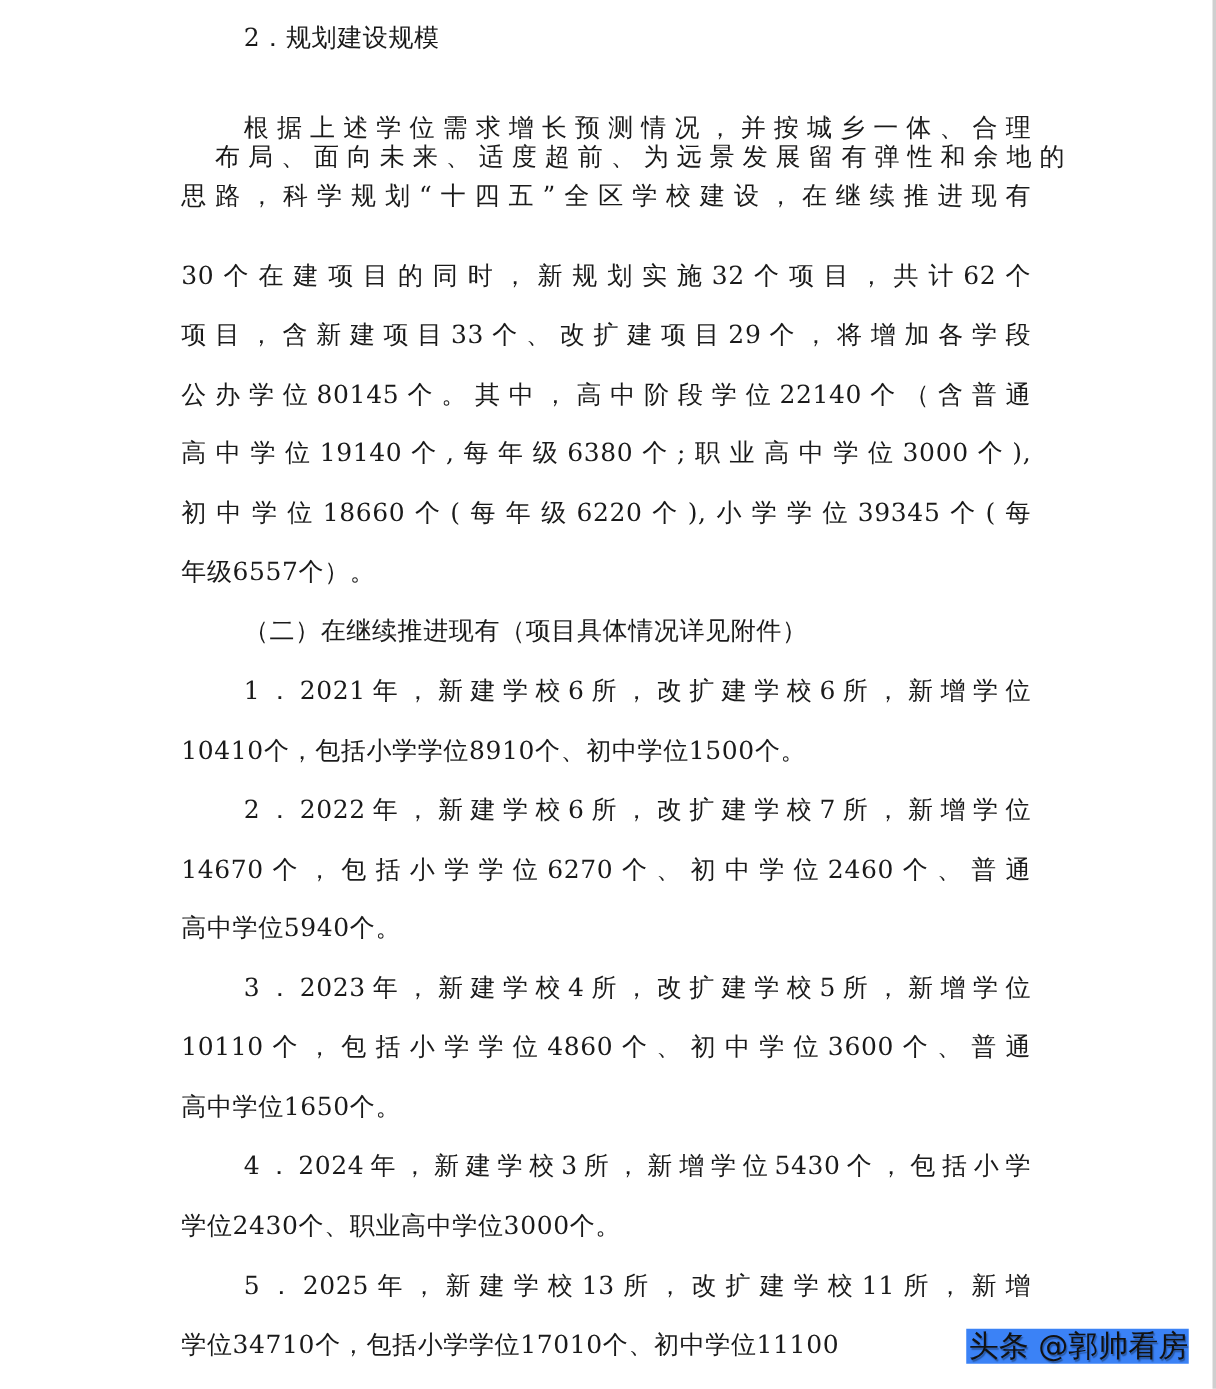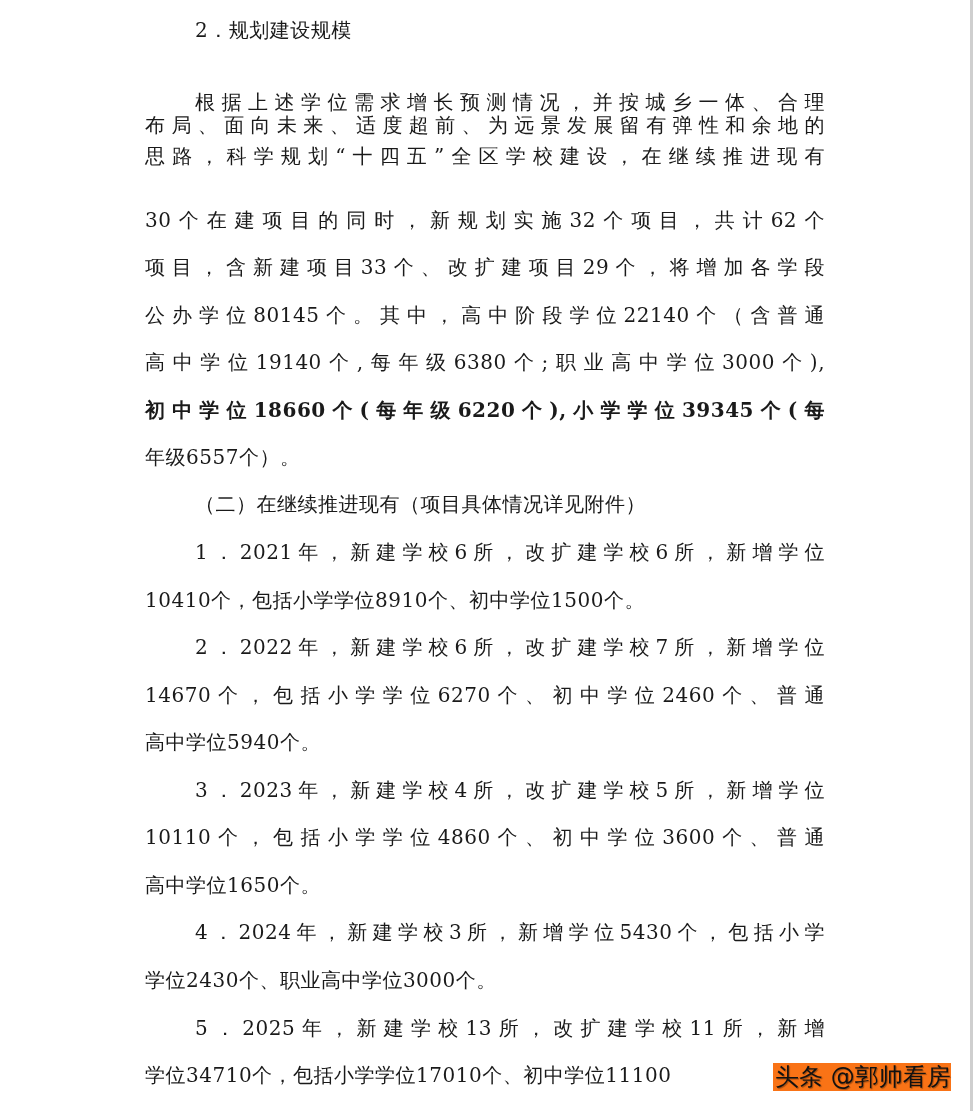--- a/index.html
+++ b/index.html
@@ -19,38 +19,38 @@
       letter-spacing: 0.5px;
     }
     .line.indent { left: 195px; }
     .line.justify {
       text-align: justify; text-align-last: justify;
     }
     .watermark {
       position: absolute; left: 773px; top: 1063px;
       font-family: "DejaVu Sans", "Liberation Sans", sans-serif;
       font-size: 24px; line-height: 28px; color: #111;
-      background: #f97316; padding-left: 2px; white-space: nowrap;
+      background: #3b82f6; padding-left: 2px; white-space: nowrap;
       text-shadow: 1px 1px 1px rgba(0,0,0,0.35);
     }
   </style>
 </head>
 <body>
 
 <div>
   <div id="lines">
       <div class="line indent" style="top: 18px; width: 630px;">2．规划建设规模</div>
       <div class="line indent justify" style="top: 66px; width: 630px; margin-top: 24px;">根据上述学位需求增长预测情况，并按城乡一体、合理</div>
-      <div class="line justify" style="top: 113px;">布局、面向未来、适度超前、为远景发展留有弹性和余地的</div>
+      <div class="line justify" style="top: 113px; margin-left: 27px;">布局、面向未来、适度超前、为远景发展留有弹性和余地的</div>
       <div class="line justify" style="top: 144px;">思路，科学规划“十四五”全区学校建设，在继续推进现有</div>
       <div class="line justify" style="top: 208px;">30个在建项目的同时，新规划实施32个项目，共计62个</div>
       <div class="line justify" style="top: 255px;">项目，含新建项目33个、改扩建项目29个，将增加各学段</div>
       <div class="line justify" style="top: 303px;">公办学位80145个。其中，高中阶段学位22140个（含普通</div>
       <div class="line justify" style="top: 350px;">高中学位19140个,每年级6380个;职业高中学位3000个),</div>
-      <div class="line justify" style="top: 398px; font-weight: bold;">初中学位18660个(每年级6220个),小学学位39345个(每</div>
+      <div class="line justify" style="top: 398px;">初中学位18660个(每年级6220个),小学学位39345个(每</div>
       <div class="line" style="top: 445px;">年级6557个）。</div>
       <div class="line indent" style="top: 492px; width: 630px;">（二）在继续推进现有（项目具体情况详见附件）</div>
       <div class="line indent justify" style="top: 540px; width: 630px;">1．2021年，新建学校6所，改扩建学校6所，新增学位</div>
       <div class="line" style="top: 588px;">10410个，包括小学学位8910个、初中学位1500个。</div>
       <div class="line indent justify" style="top: 635px; width: 630px;">2．2022年，新建学校6所，改扩建学校7所，新增学位</div>
       <div class="line justify" style="top: 683px;">14670个，包括小学学位6270个、初中学位2460个、普通</div>
       <div class="line" style="top: 730px;">高中学位5940个。</div>
       <div class="line indent justify" style="top: 778px; width: 630px;">3．2023年，新建学校4所，改扩建学校5所，新增学位</div>
       <div class="line justify" style="top: 825px;">10110个，包括小学学位4860个、初中学位3600个、普通</div>
       <div class="line" style="top: 873px;">高中学位1650个。</div>

